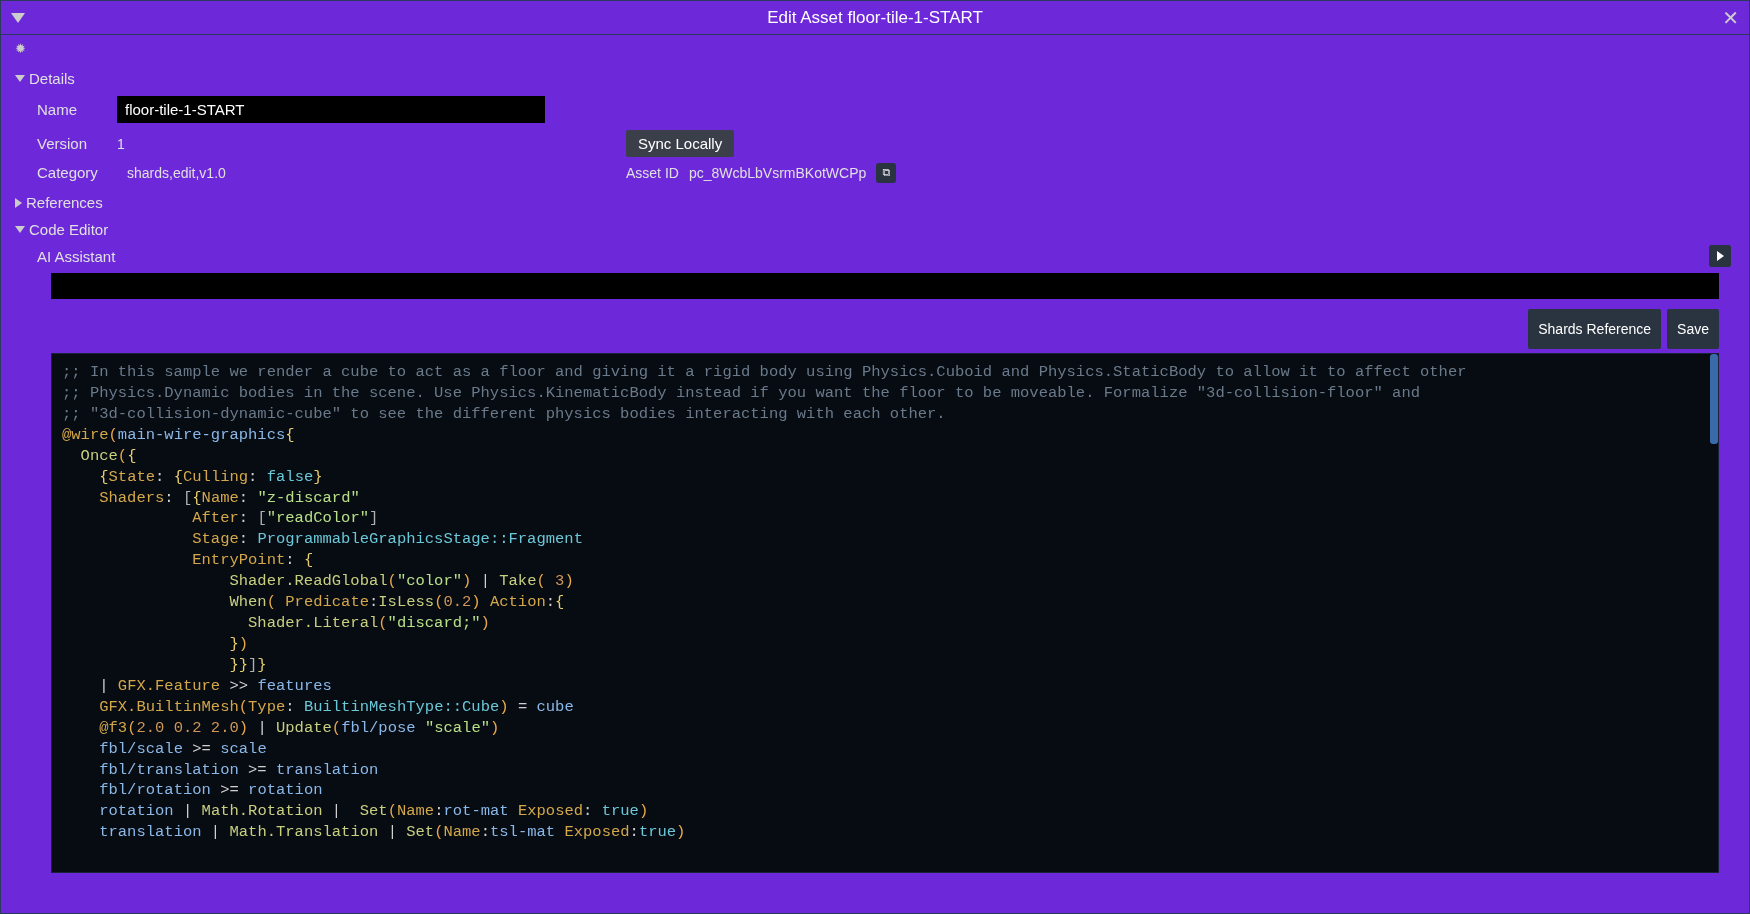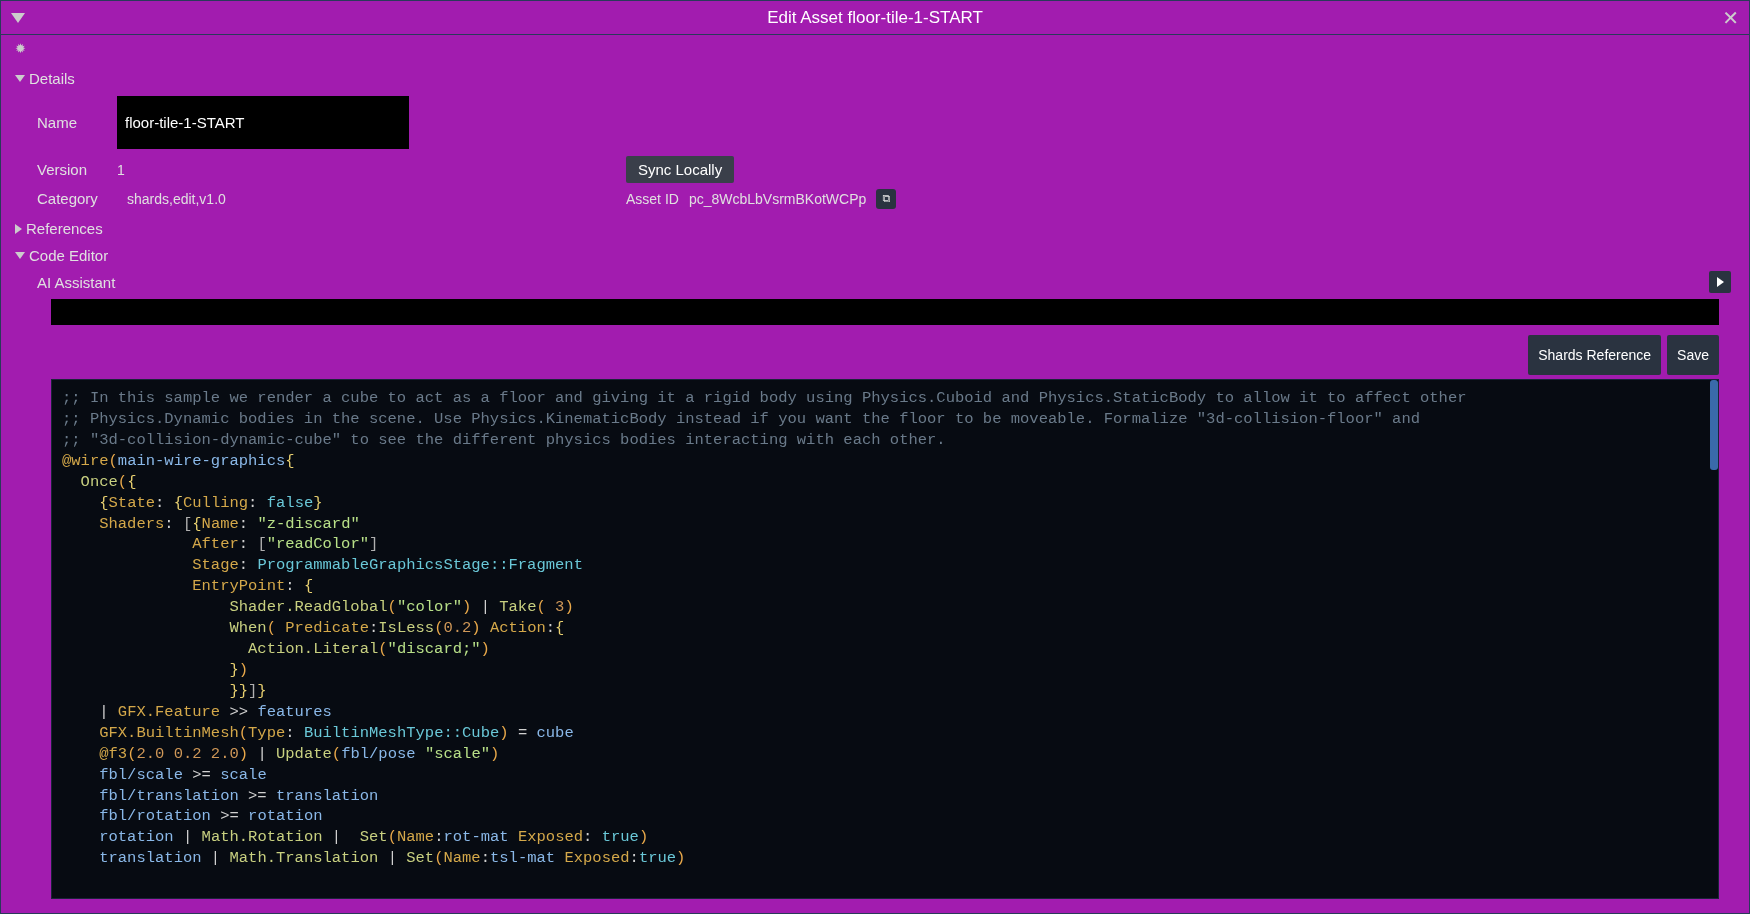--- a/index.html
+++ b/index.html
@@ -8,21 +8,21 @@
   color: #e0e0e0;
   font-family: -apple-system, BlinkMacSystemFont, "Segoe UI", Arial, sans-serif;
   font-size: 14px;
   width: 1750px;
   height: 914px;
   overflow: hidden;
 }
 .window {
   width: 100%;
   height: 100%;
-  background: #a21caf;
+  background: #6d28d9;
   border: 1px solid #2a3a5a;
   display: flex;
   flex-direction: column;
 }
 .titlebar {
   height: 34px;
   display: flex;
   align-items: center;
   justify-content: space-between;
   padding: 0 10px;
@@ -99,22 +99,22 @@
 }
 .label {
   width: 60px;
   font-size:15px;
 }
 .label-wide { width:70px; font-size:15px; }
 .name-input {
   background:#000;
   color:#fff;
   border:none;
-  padding:18px 8px;
-  width: 292px;
+  padding:5px 8px;
+  width: 428px;
   font-size:15px;
 }
 .btn {
   background:#3a3f4a;
   color:#fff;
   border:none;
   padding:5px 12px;
   font-size:15px;
   cursor:pointer;
   border-radius:2px;
@@ -296,21 +296,21 @@
 <span class="c-comment">;; "3d-collision-dynamic-cube" to see the different physics bodies interacting with each other.</span>
 <span class="c-decor">@wire</span><span class="c-paren">(</span><span class="c-ident">main-wire-graphics</span><span class="c-curly">{</span>
   <span class="c-func">Once</span><span class="c-paren">(</span><span class="c-curly">{</span>
     <span class="c-curly">{</span><span class="c-key">State</span><span class="c-op">:</span> <span class="c-curly">{</span><span class="c-key">Culling</span><span class="c-op">:</span> <span class="c-type">false</span><span class="c-curly">}</span>
     <span class="c-key">Shaders</span><span class="c-op">:</span> <span class="c-brace">[</span><span class="c-curly">{</span><span class="c-key">Name</span><span class="c-op">:</span> <span class="c-str">"z-discard"</span>
               <span class="c-key">After</span><span class="c-op">:</span> <span class="c-brace">[</span><span class="c-str">"readColor"</span><span class="c-brace">]</span>
               <span class="c-key">Stage</span><span class="c-op">:</span> <span class="c-type">ProgrammableGraphicsStage::Fragment</span>
               <span class="c-key">EntryPoint</span><span class="c-op">:</span> <span class="c-curly">{</span>
                   <span class="c-func">Shader.ReadGlobal</span><span class="c-paren">(</span><span class="c-str">"color"</span><span class="c-paren">)</span> <span class="c-op">|</span> <span class="c-func">Take</span><span class="c-paren">(</span> <span class="c-num">3</span><span class="c-paren">)</span>
                   <span class="c-func">When</span><span class="c-paren">(</span> <span class="c-key">Predicate</span><span class="c-op">:</span><span class="c-func">IsLess</span><span class="c-paren">(</span><span class="c-num">0.2</span><span class="c-paren">)</span> <span class="c-key">Action</span><span class="c-op">:</span><span class="c-curly">{</span>
-                    <span class="c-func">Action.Literal</span><span class="c-paren">(</span><span class="c-str">"discard;"</span><span class="c-paren">)</span>
+                    <span class="c-func">Shader.Literal</span><span class="c-paren">(</span><span class="c-str">"discard;"</span><span class="c-paren">)</span>
                   <span class="c-curly">}</span><span class="c-paren">)</span>
                   <span class="c-curly">}}</span><span class="c-brace">]</span><span class="c-curly">}</span>
     <span class="c-op">|</span> <span class="c-key">GFX.Feature</span> <span class="c-op">&gt;&gt;</span> <span class="c-ident">features</span>
     <span class="c-key">GFX.BuiltinMesh</span><span class="c-paren">(</span><span class="c-key">Type</span><span class="c-op">:</span> <span class="c-type">BuiltinMeshType::Cube</span><span class="c-paren">)</span> <span class="c-op">=</span> <span class="c-ident">cube</span>
     <span class="c-decor">@f3</span><span class="c-paren">(</span><span class="c-num">2.0 0.2 2.0</span><span class="c-paren">)</span> <span class="c-op">|</span> <span class="c-func">Update</span><span class="c-paren">(</span><span class="c-ident">fbl/pose</span> <span class="c-str">"scale"</span><span class="c-paren">)</span>
     <span class="c-ident">fbl/scale</span> <span class="c-op">&gt;=</span> <span class="c-ident">scale</span>
     <span class="c-ident">fbl/translation</span> <span class="c-op">&gt;=</span> <span class="c-ident">translation</span>
     <span class="c-ident">fbl/rotation</span> <span class="c-op">&gt;=</span> <span class="c-ident">rotation</span>
     <span class="c-ident">rotation</span> <span class="c-op">|</span> <span class="c-func">Math.Rotation</span> <span class="c-op">|</span>  <span class="c-func">Set</span><span class="c-paren">(</span><span class="c-key">Name</span><span class="c-op">:</span><span class="c-ident">rot-mat</span> <span class="c-key">Exposed</span><span class="c-op">:</span> <span class="c-type">true</span><span class="c-paren">)</span>
     <span class="c-ident">translation</span> <span class="c-op">|</span> <span class="c-func">Math.Translation</span> <span class="c-op">|</span> <span class="c-func">Set</span><span class="c-paren">(</span><span class="c-key">Name</span><span class="c-op">:</span><span class="c-ident">tsl-mat</span> <span class="c-key">Exposed</span><span class="c-op">:</span><span class="c-type">true</span><span class="c-paren">)</span></pre>

